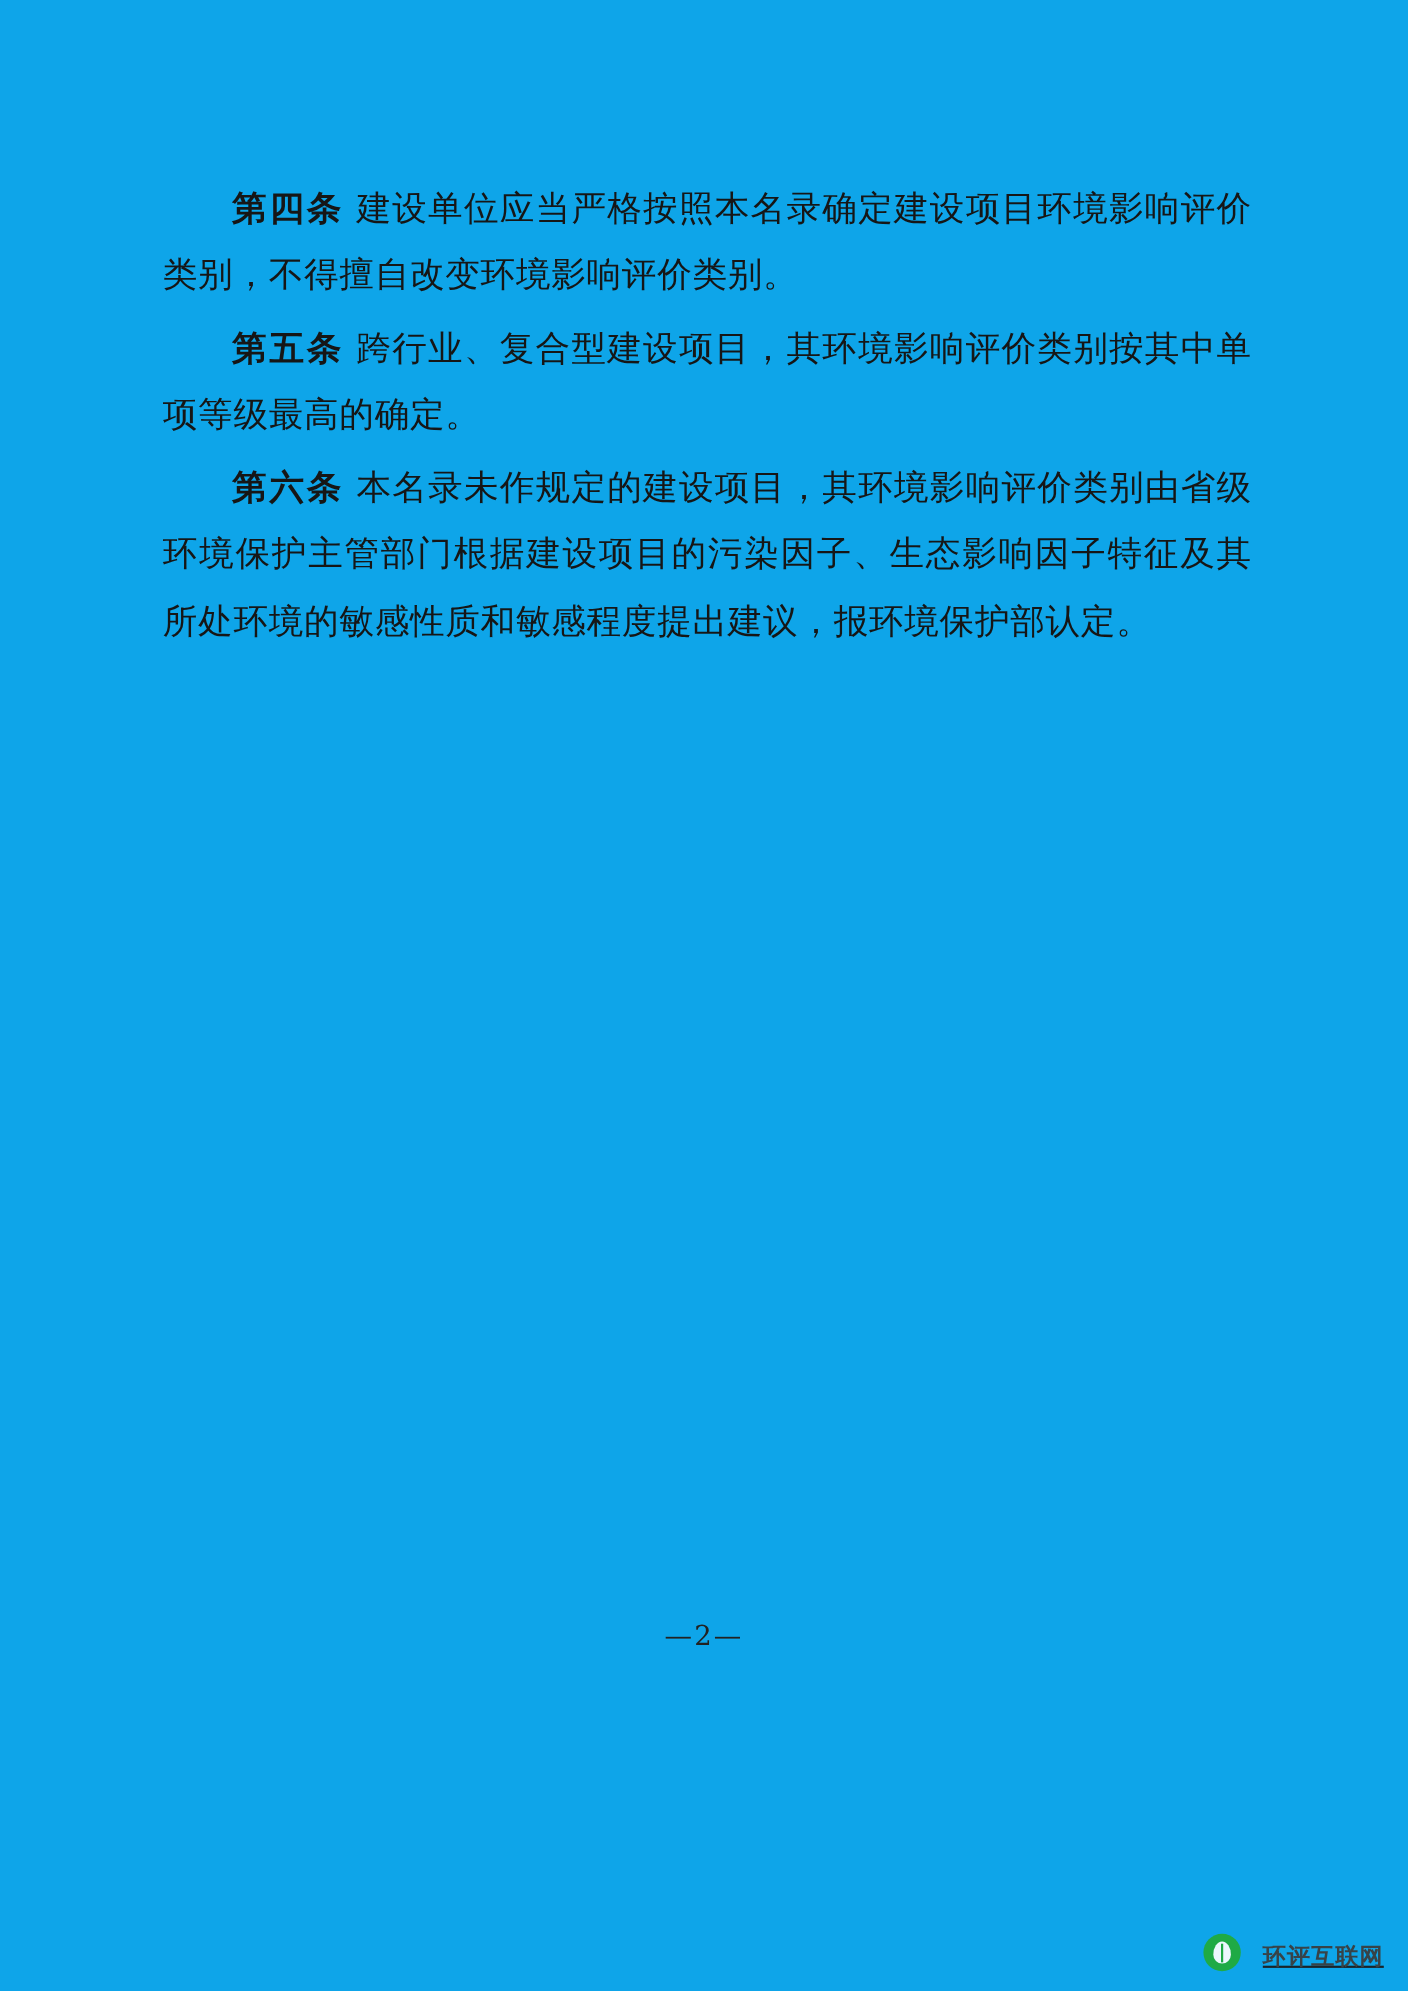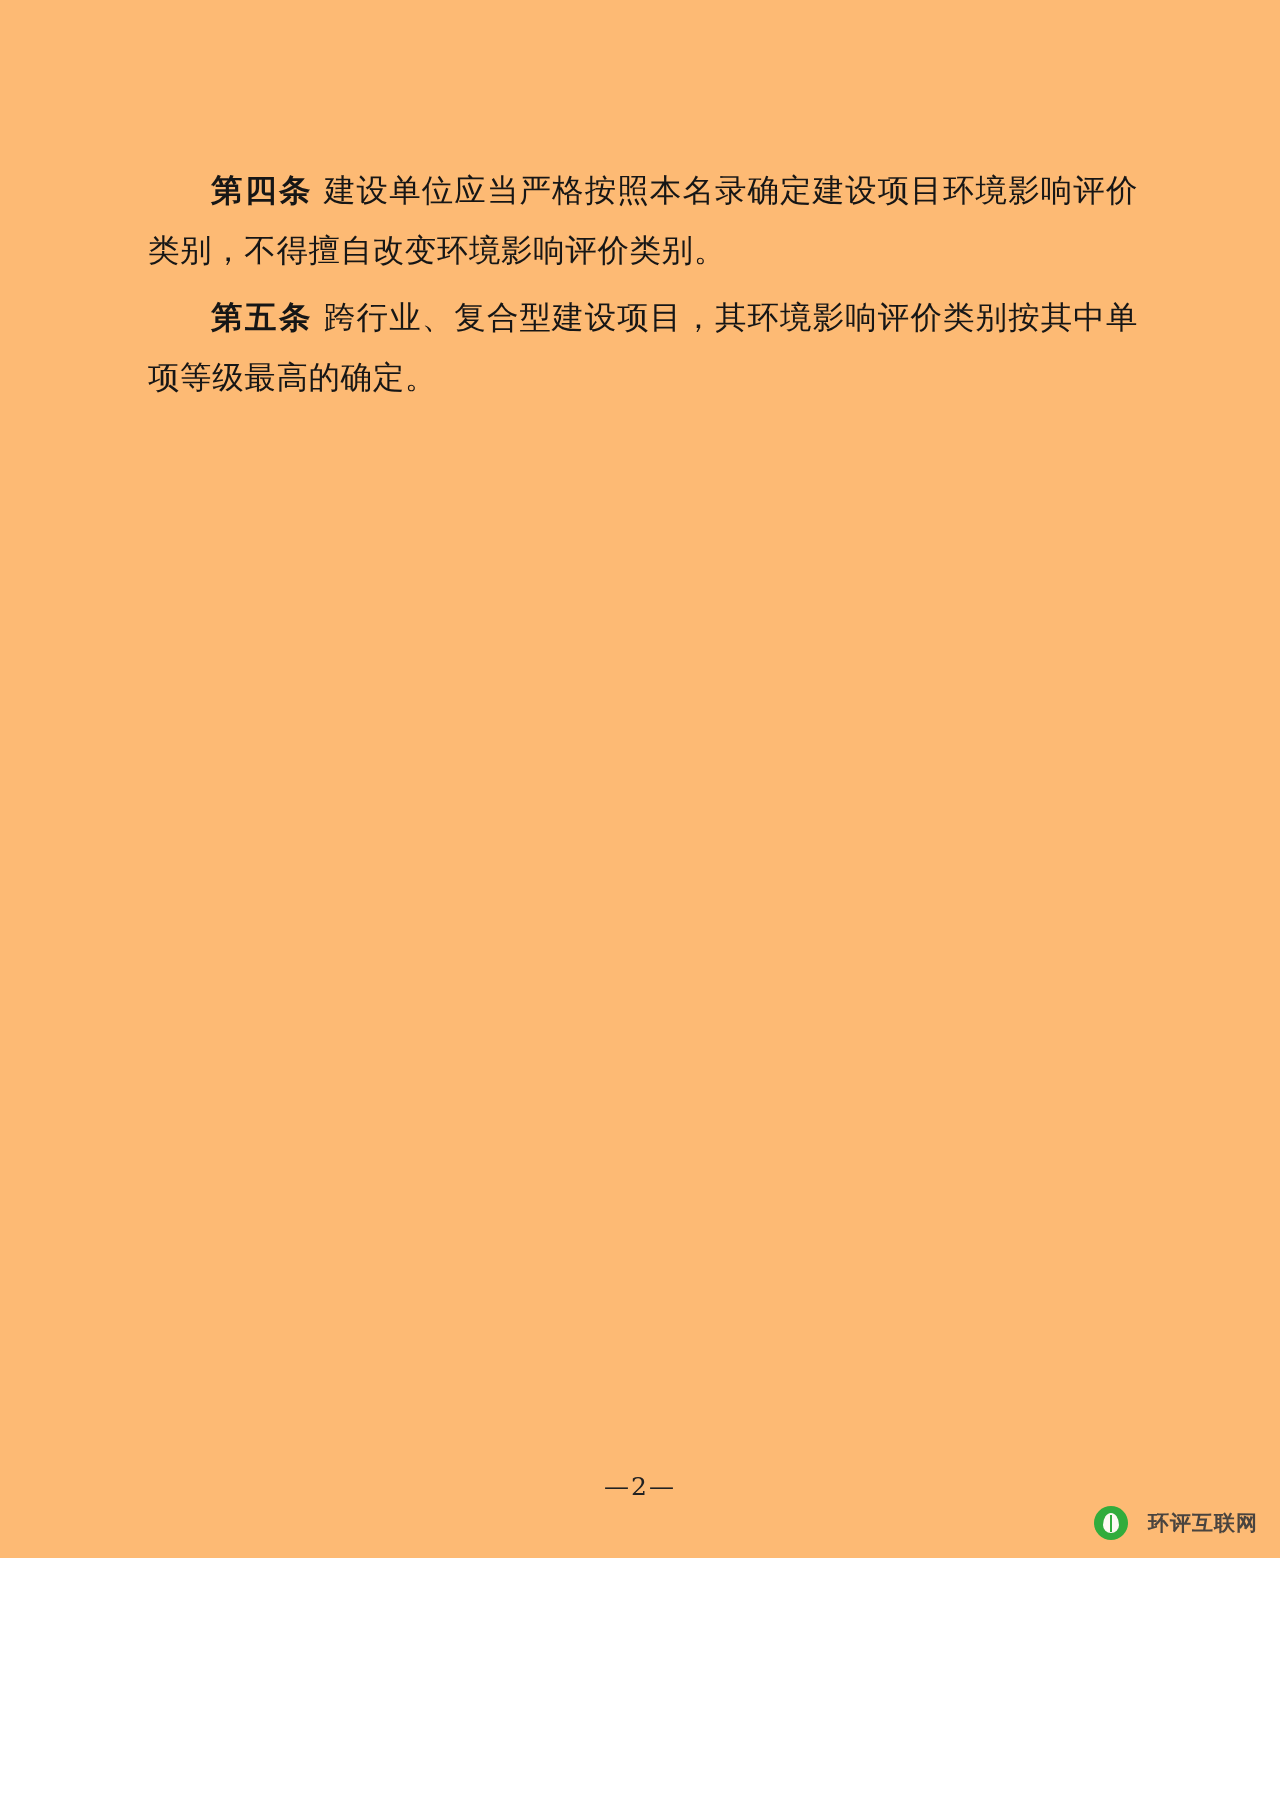--- a/index.html
+++ b/index.html
@@ -14,22 +14,22 @@
     font-family: "DejaVu Serif", "Liberation Serif", serif;
     color: #1a1a1a;
     overflow: hidden;
   }
 
   .page {
     position: absolute;
     left: 0;
     top: 0;
     width: 1280px;
-    height: 1558px;
-    background: #fdba74;
+    height: 1810px;
+    background: #0ea5e9;
   }
 
   .content {
     position: absolute;
     left: 148px;
     top: 160px;
     width: 990px;
   }
 
   .para {
@@ -60,23 +60,24 @@
     font-size: 25px;
     letter-spacing: 2px;
     color: #222;
   }
 
   .watermark {
     position: absolute;
     right: 22px;
     bottom: 18px;
     display: flex;
-    align-items: center;
+    align-items: flex-end;
     gap: 20px;
     opacity: 0.92;
+    text-decoration: underline;
   }
   .wm-logo {
     width: 34px;
     height: 34px;
     border-radius: 50%;
     background: #21ab38;
     position: relative;
     flex: none;
   }
   .wm-logo::before {
@@ -117,20 +118,24 @@
       <span class="lead">第四条</span>
       <span>建设单位应当严格按照本名录确定建设项目环境影响评价类别，不得擅自改变环境影响评价类别。</span>
     </p>
 
 
     <p class="para indent">
       <span class="lead">第五条</span>
       <span>跨行业、复合型建设项目，其环境影响评价类别按其中单项等级最高的确定。</span>
     </p>
 
+    <p class="para indent">
+      <span class="lead">第六条</span>
+      <span>本名录未作规定的建设项目，其环境影响评价类别由省级环境保护主管部门根据建设项目的污染因子、生态影响因子特征及其所处环境的敏感性质和敏感程度提出建议，报环境保护部认定。</span>
+    </p>
 
 
 
   </div>
 
   <div class="page-number">—2—</div>
 
   <div class="watermark">
     <div class="wm-logo"></div>
     <div class="wm-text">环评互联网</div>

